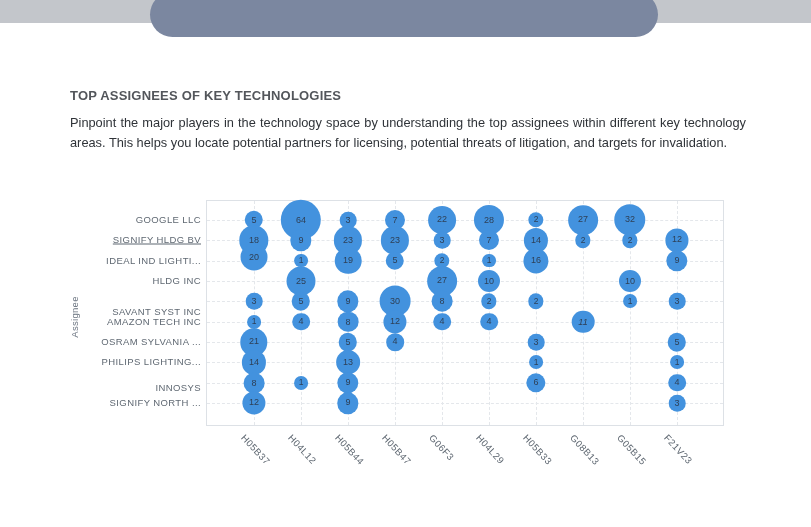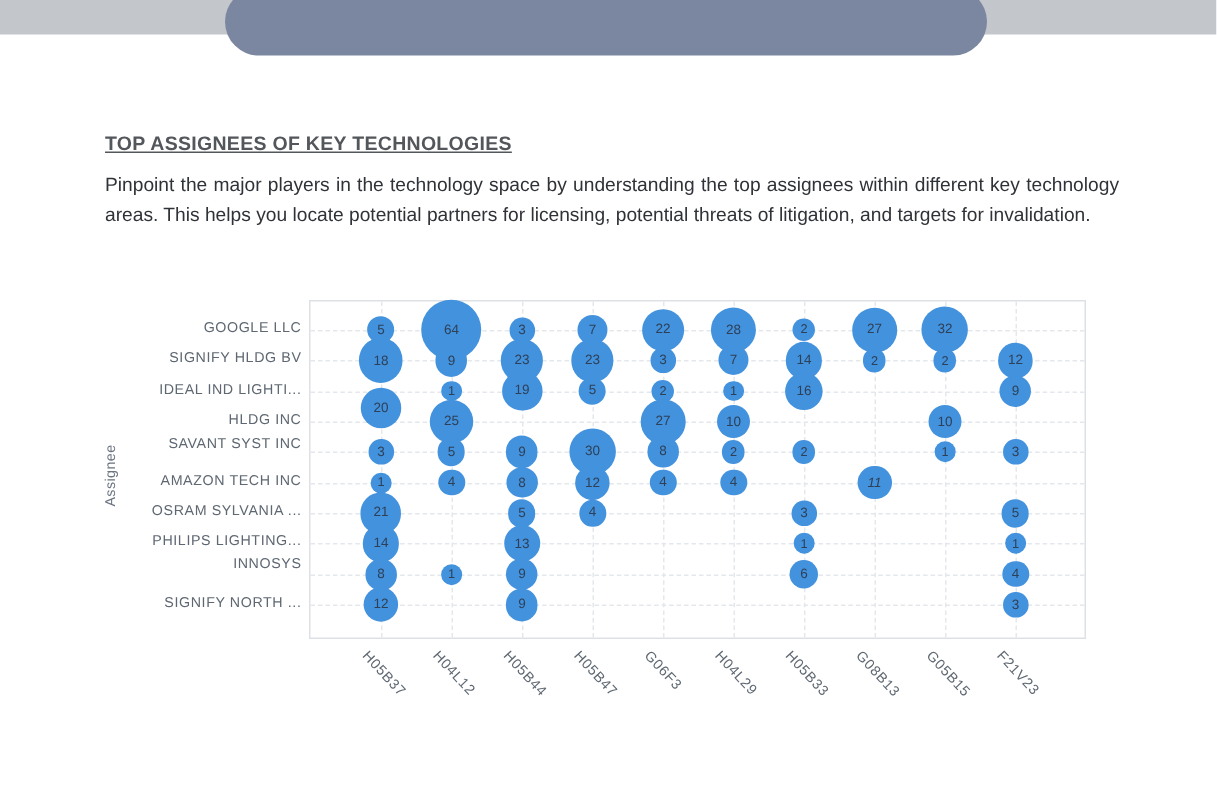--- a/index.html
+++ b/index.html
@@ -13,21 +13,20 @@
     background:#c3c6cb;
   }
   .top-tab{
     position:absolute;left:150px;top:-8px;width:508px;height:45px;
     background:#7b87a0;border-radius:24px;
   }
   .content{position:absolute;left:70px;top:88px;width:676px;}
   .section-title{
     margin:0 0 10px 0;font-size:13px;font-weight:bold;color:#53565b;
     letter-spacing:0.2px;
-    text-decoration:underline;
   }
   .section-desc{
     margin:0;font-size:12.8px;line-height:1.58;color:#2f3338;
     text-align:justify;
   }
   
   .chart{position:absolute;left:60px;top:195px;width:700px;height:325px;}
   .plot{
     position:absolute;left:146px;top:5px;width:516px;height:224px;
     border:1px solid #dde1e6;background:#ffffff;
@@ -106,21 +105,21 @@
       <div class="bubble" style="width: 29.3763px; height: 29.3763px; left: 47px; top: 39.35px; background: rgb(67, 146, 222); color: rgb(46, 64, 87);">18</div>
       <div class="bubble" style="width: 21.4px; height: 21.4px; left: 94px; top: 39.35px; background: rgb(67, 146, 222); color: rgb(46, 64, 87);">9</div>
       <div class="bubble" style="width: 28.2242px; height: 28.2242px; left: 141px; top: 39.35px; background: rgb(67, 146, 222); color: rgb(46, 64, 87);">23</div>
       <div class="bubble" style="width: 28.2242px; height: 28.2242px; left: 188px; top: 39.35px; background: rgb(67, 146, 222); color: rgb(46, 64, 87);">23</div>
       <div class="bubble" style="width: 16.5818px; height: 16.5818px; left: 235px; top: 39.35px; background: rgb(67, 146, 222); color: rgb(46, 64, 87);">3</div>
       <div class="bubble" style="width: 20.0539px; height: 20.0539px; left: 282px; top: 39.35px; background: rgb(67, 146, 222); color: rgb(46, 64, 87);">7</div>
       <div class="bubble" style="width: 24.2183px; height: 24.2183px; left: 329px; top: 39.35px; background: rgb(67, 146, 222); color: rgb(46, 64, 87);">14</div>
       <div class="bubble" style="width: 15.374px; height: 15.374px; left: 376px; top: 39.35px; background: rgb(67, 146, 222); color: rgb(46, 64, 87); font-size: 8.5px;">2</div>
       <div class="bubble" style="width: 15.374px; height: 15.374px; left: 423px; top: 39.35px; background: rgb(67, 146, 222); color: rgb(46, 64, 87); font-size: 8.5px;">2</div>
       <div class="bubble" style="width: 23.1636px; height: 23.1636px; left: 470px; top: 39.35px; background: rgb(67, 146, 222); color: rgb(46, 64, 87);">12</div>
-      <div class="bubble" style="width: 26.9941px; height: 26.9941px; left: 47px; top: 71px; background: rgb(67, 146, 222); color: rgb(46, 64, 87);">20</div>
+      <div class="bubble" style="width: 26.9941px; height: 26.9941px; left: 47px; top: 56px; background: rgb(67, 146, 222); color: rgb(46, 64, 87);">20</div>
       <div class="bubble" style="width: 13.8px; height: 13.8px; left: 94px; top: 59.7px; background: rgb(67, 146, 222); color: rgb(46, 64, 87); font-size: 8.5px;">1</div>
       <div class="bubble" style="width: 26.5638px; height: 26.5638px; left: 141px; top: 59.7px; background: rgb(67, 146, 222); color: rgb(46, 64, 87);">19</div>
       <div class="bubble" style="width: 18.4971px; height: 18.4971px; left: 188px; top: 59.7px; background: rgb(67, 146, 222); color: rgb(46, 64, 87);">5</div>
       <div class="bubble" style="width: 15.374px; height: 15.374px; left: 235px; top: 59.7px; background: rgb(67, 146, 222); color: rgb(46, 64, 87); font-size: 8.5px;">2</div>
       <div class="bubble" style="width: 13.8px; height: 13.8px; left: 282px; top: 59.7px; background: rgb(67, 146, 222); color: rgb(46, 64, 87); font-size: 8.5px;">1</div>
       <div class="bubble" style="width: 25.2px; height: 25.2px; left: 329px; top: 59.7px; background: rgb(67, 146, 222); color: rgb(46, 64, 87);">16</div>
       <div class="bubble" style="width: 21.4px; height: 21.4px; left: 470px; top: 59.7px; background: rgb(67, 146, 222); color: rgb(46, 64, 87);">9</div>
       <div class="bubble" style="width: 29px; height: 29px; left: 94px; top: 80.05px; background: rgb(67, 146, 222); color: rgb(46, 64, 87);">25</div>
       <div class="bubble" style="width: 29.7454px; height: 29.7454px; left: 235px; top: 80.05px; background: rgb(67, 146, 222); color: rgb(46, 64, 87);">27</div>
       <div class="bubble" style="width: 22.0167px; height: 22.0167px; left: 282px; top: 80.05px; background: rgb(67, 146, 222); color: rgb(46, 64, 87);">10</div>
@@ -154,28 +153,28 @@
       <div class="bubble" style="width: 13.8px; height: 13.8px; left: 94px; top: 181.8px; background: rgb(67, 146, 222); color: rgb(46, 64, 87); font-size: 8.5px;">1</div>
       <div class="bubble" style="width: 21.4px; height: 21.4px; left: 141px; top: 181.8px; background: rgb(67, 146, 222); color: rgb(46, 64, 87);">9</div>
       <div class="bubble" style="width: 19.3081px; height: 19.3081px; left: 329px; top: 181.8px; background: rgb(67, 146, 222); color: rgb(46, 64, 87);">6</div>
       <div class="bubble" style="width: 17.6px; height: 17.6px; left: 470px; top: 181.8px; background: rgb(67, 146, 222); color: rgb(46, 64, 87);">4</div>
       <div class="bubble" style="width: 23.1636px; height: 23.1636px; left: 47px; top: 202.15px; background: rgb(67, 146, 222); color: rgb(46, 64, 87);">12</div>
       <div class="bubble" style="width: 21.4px; height: 21.4px; left: 141px; top: 202.15px; background: rgb(67, 146, 222); color: rgb(46, 64, 87);">9</div>
       <div class="bubble" style="width: 16.5818px; height: 16.5818px; left: 470px; top: 202.15px; background: rgb(67, 146, 222); color: rgb(46, 64, 87);">3</div>
     </div>
   <div id="yticks">
       <div class="ytick" style="top: 24px;">GOOGLE LLC</div>
-      <div class="ytick" style="top: 44.35px;">SIGNIFY HLDG BV</div>
+      <div class="ytick" style="top: 44.35px; text-decoration: underline;">SIGNIFY HLDG BV</div>
       <div class="ytick" style="top: 64.7px;">IDEAL IND LIGHTI...</div>
       <div class="ytick" style="top: 85.05px;">HLDG INC</div>
-      <div class="ytick" style="top: 101px;">SAVANT SYST INC</div>
+      <div class="ytick" style="top: 116px;">SAVANT SYST INC</div>
       <div class="ytick" style="top: 125.75px;">AMAZON TECH INC</div>
       <div class="ytick" style="top: 146.1px;">OSRAM SYLVANIA ...</div>
       <div class="ytick" style="top: 166.45px;">PHILIPS LIGHTING...</div>
-      <div class="ytick" style="top: 181px; text-align: right;">INNOSYS</div>
+      <div class="ytick" style="top: 192px; text-align: right;">INNOSYS</div>
       <div class="ytick" style="top: 207.15px;">SIGNIFY NORTH ...</div>
     </div>
   <div id="xticks">
       <div class="xtick" style="left: 193px; top: 237px;">H05B37</div>
       <div class="xtick" style="left: 240px; top: 237px;">H04L12</div>
       <div class="xtick" style="left: 287px; top: 237px;">H05B44</div>
       <div class="xtick" style="left: 334px; top: 237px;">H05B47</div>
       <div class="xtick" style="left: 381px; top: 237px;">G06F3</div>
       <div class="xtick" style="left: 428px; top: 237px;">H04L29</div>
       <div class="xtick" style="left: 475px; top: 237px;">H05B33</div>

